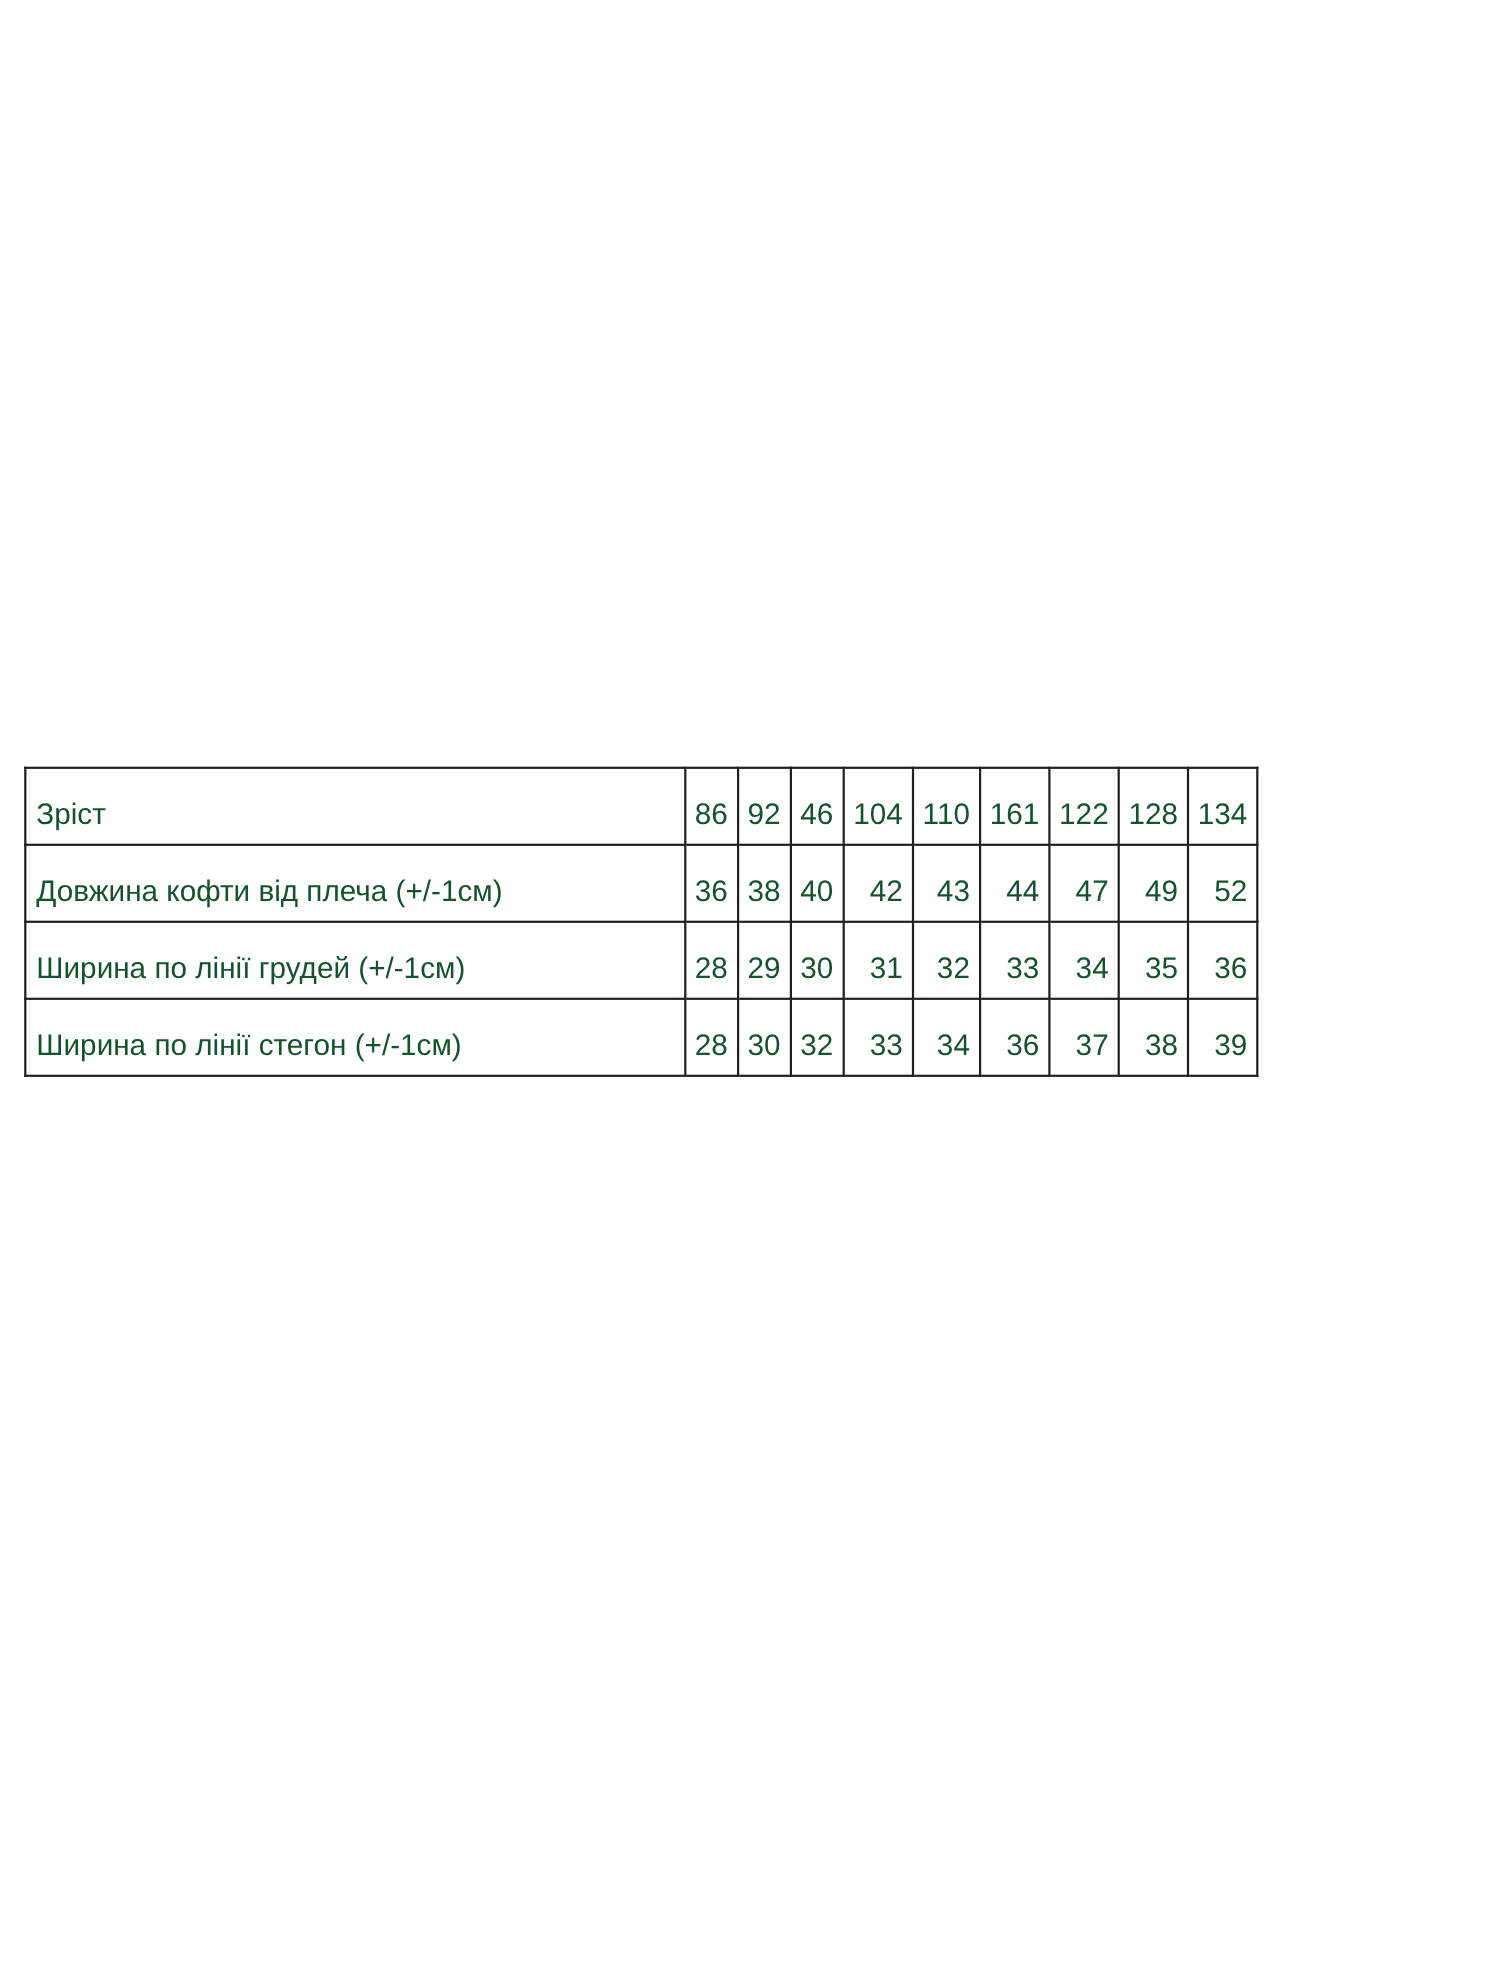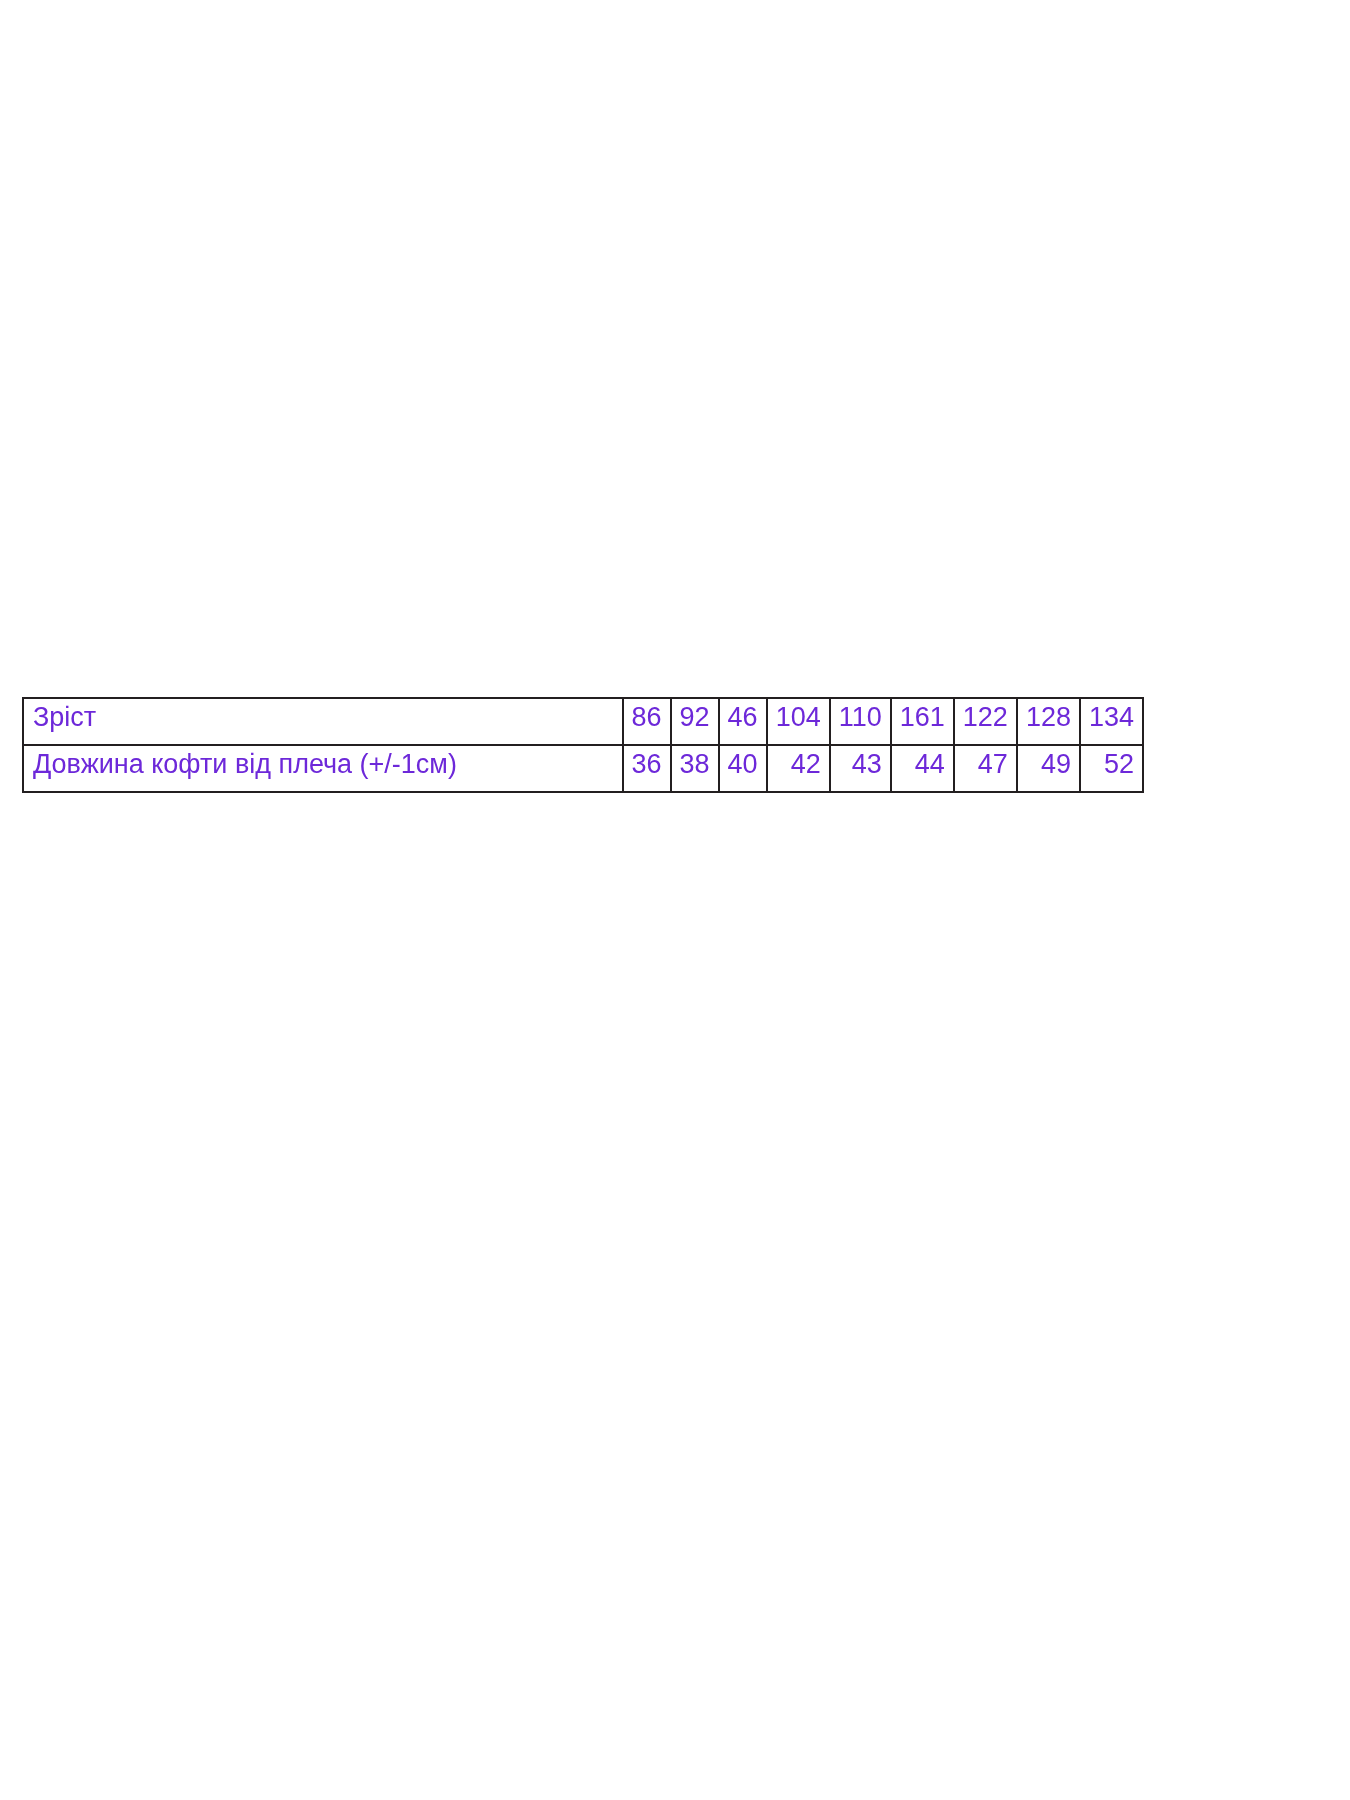--- a/index.html
+++ b/index.html
@@ -32,22 +32,22 @@
     border-collapse: collapse;
     table-layout: auto;
     width: 1122px;
     background: #ffffff;
   }
   table.size-table td {
     border: 2px solid #231f20;
     font-size: 27px;
     line-height: 1.15;
     font-family: "Liberation Sans", sans-serif;
-    color: #6d28d9;
-    padding: 3px 7px 11px 7px;
+    color: #14532d;
+    padding: 26px 7px 11px 7px;
     white-space: nowrap;
     vertical-align: middle;
   }
   table.size-table td.label {
     text-align: left;
     width: 590px;
     padding-left: 9px;
   }
   table.size-table td.val {
     text-align: right;
@@ -79,16 +79,40 @@
           <td class="val">36</td>
           <td class="val">38</td>
           <td class="val">40</td>
           <td class="val">42</td>
           <td class="val">43</td>
           <td class="val">44</td>
           <td class="val">47</td>
           <td class="val">49</td>
           <td class="val">52</td>
         </tr>
+        <tr>
+          <td class="label">Ширина по лінії грудей (+/-1см)</td>
+          <td class="val">28</td>
+          <td class="val">29</td>
+          <td class="val">30</td>
+          <td class="val">31</td>
+          <td class="val">32</td>
+          <td class="val">33</td>
+          <td class="val">34</td>
+          <td class="val">35</td>
+          <td class="val">36</td>
+        </tr>
+        <tr>
+          <td class="label">Ширина по лінії стегон (+/-1см)</td>
+          <td class="val">28</td>
+          <td class="val">30</td>
+          <td class="val">32</td>
+          <td class="val">33</td>
+          <td class="val">34</td>
+          <td class="val">36</td>
+          <td class="val">37</td>
+          <td class="val">38</td>
+          <td class="val">39</td>
+        </tr>
       </tbody>
     </table>
   </div>
 </div>
 
 </body></html>

